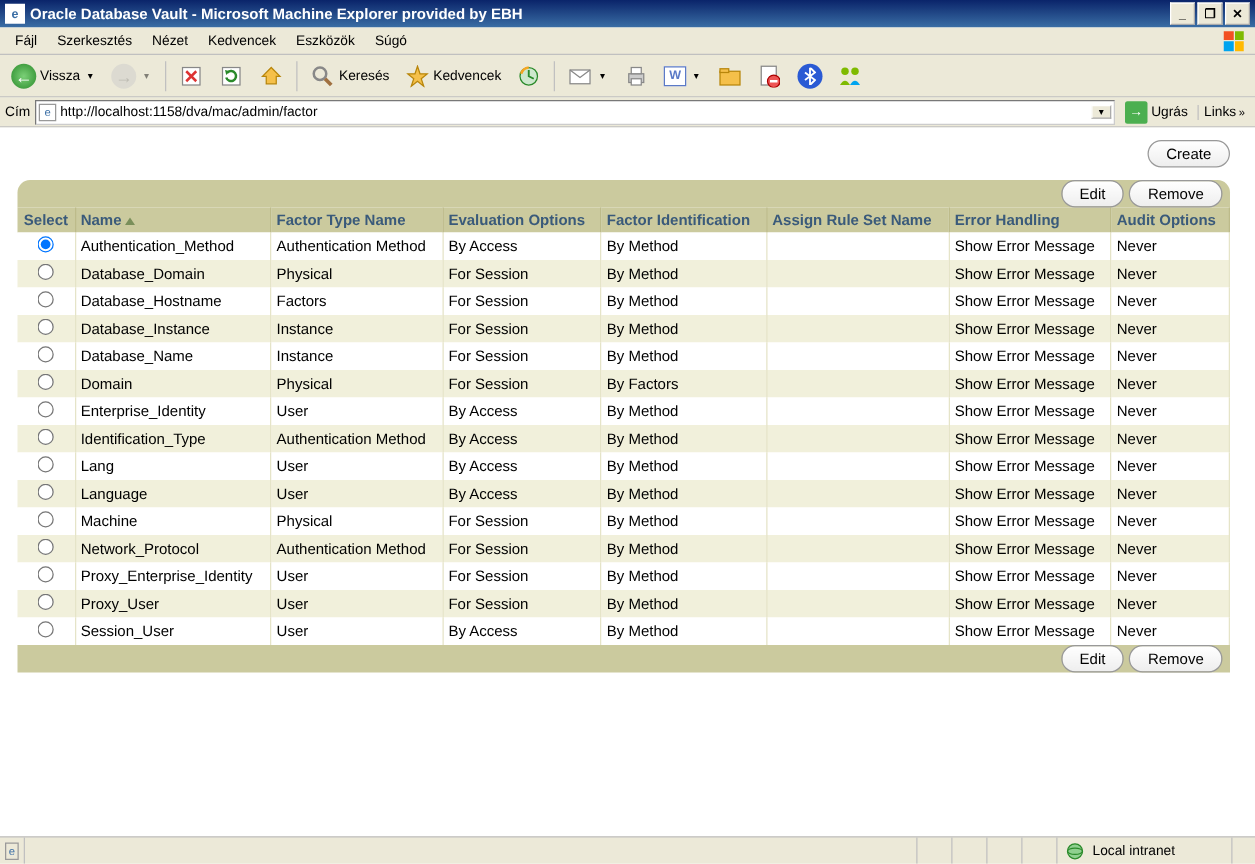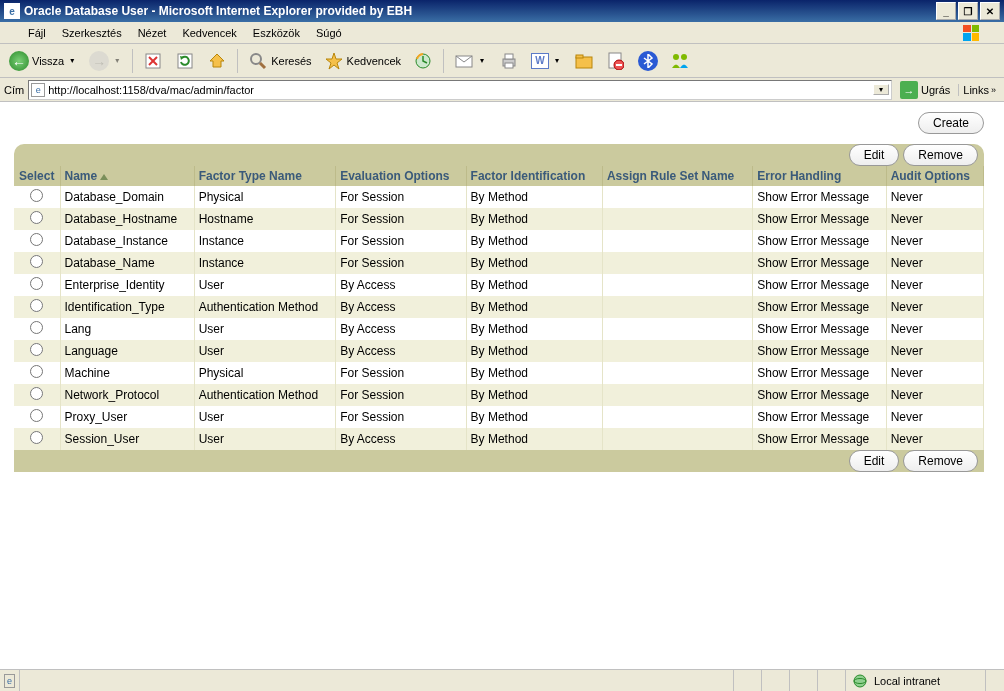--- a/index.html
+++ b/index.html
@@ -8,21 +8,21 @@
 .window { width: 1004px; height: 691px; display: flex; flex-direction: column; background: #fff; }
 
 
 .titlebar { background: linear-gradient(#0a246a, #3a6ea5); color: #fff; height: 22px; display: flex; align-items: center; padding: 0 4px; font-size: 12px; }
 .titlebar .icon { width: 16px; height: 16px; background: #fff; margin-right: 4px; display: inline-flex; align-items: center; justify-content: center; color: #3a6ea5; font-weight: bold; font-size: 10px; }
 .titlebar .title { flex: 1; font-weight: bold; }
 .titlebar .winbtns { display: flex; gap: 2px; }
 .titlebar .winbtn { width: 20px; height: 18px; background: #ece9d8; border: 1px outset #fff; display: flex; align-items: center; justify-content: center; font-family: Arial; font-size: 10px; font-weight: bold; cursor: pointer; color: #000; }
 
 
-.menubar { height: 22px; background: #ece9d8; display: flex; align-items: center; padding: 0 20px; border-bottom: 1px solid #c0c0c0; font-size: 11px; }
+.menubar { height: 22px; background: #ece9d8; display: flex; align-items: center; padding: 0 4px; border-bottom: 1px solid #c0c0c0; font-size: 11px; }
 .menubar .item { padding: 2px 8px; cursor: pointer; }
 .menubar .item u { text-decoration: underline; }
 .menubar .flag { margin-left: auto; width: 26px; height: 18px; display: flex; align-items: center; justify-content: center; }
 .flag-ms { width: 16px; height: 16px; display: grid; grid-template: 1fr 1fr / 1fr 1fr; gap: 1px; }
 .flag-ms div:nth-child(1){background:#f25022;} .flag-ms div:nth-child(2){background:#7fba00;} .flag-ms div:nth-child(3){background:#00a4ef;} .flag-ms div:nth-child(4){background:#ffb900;}
 
 
 .toolbar { height: 34px; background: #ece9d8; display: flex; align-items: center; padding: 0 4px; border-bottom: 1px solid #c0c0c0; gap: 2px; }
 .tbtn { height: 26px; min-width: 26px; display: flex; align-items: center; justify-content: center; padding: 0 4px; border: 1px solid transparent; border-radius: 3px; cursor: pointer; gap: 3px; }
 .tbtn.disabled { opacity: .45; cursor: default; }
@@ -66,21 +66,21 @@
 .statusbar { height: 22px; background: #ece9d8; border-top: 1px solid #c0c0c0; display: flex; align-items: center; font-size: 11px; }
 .statusbar .pane { border-right: 1px solid #c0c0c0; height: 100%; display: flex; align-items: center; padding: 0 4px; }
 </style>
 </head>
 <body>
 
 <div class="window">
 
   <div class="titlebar">
     <span class="icon">e</span>
-    <span class="title">Oracle Database User - Microsoft Internet Explorer provided by EBH</span>
+    <span class="title">Oracle Database Vault - Microsoft Machine Explorer provided by EBH</span>
     <div class="winbtns">
       <div class="winbtn">_</div>
       <div class="winbtn">❐</div>
       <div class="winbtn">✕</div>
     </div>
   </div>
 
   <div class="menubar">
     <span class="item"><u></u><span>Fájl</span></span>
     <span class="item"><span>Szerkesztés</span></span>
@@ -256,33 +256,43 @@
             <th>Factor Type Name</th>
             <th>Evaluation Options</th>
             <th>Factor Identification</th>
             <th>Assign Rule Set Name</th>
             <th>Error Handling</th>
             <th>Audit Options</th>
           </tr>
         </thead>
         <tbody id="tbody">
             <tr>
+              <td class="sel"><input type="radio" name="sel" checked="" style=""></td>
+              <td>Authentication_Method</td>
+              <td>Authentication Method</td>
+              <td>By Access</td>
+              <td>By Method</td>
+              <td></td>
+              <td>Show Error Message</td>
+              <td>Never</td>
+            </tr>
+            <tr>
               <td class="sel"><input type="radio" name="sel" style=""></td>
               <td>Database_Domain</td>
               <td>Physical</td>
               <td>For Session</td>
               <td>By Method</td>
               <td></td>
               <td>Show Error Message</td>
               <td>Never</td>
             </tr>
             <tr>
               <td class="sel"><input type="radio" name="sel" style=""></td>
               <td>Database_Hostname</td>
-              <td>Hostname</td>
+              <td>Factors</td>
               <td>For Session</td>
               <td>By Method</td>
               <td></td>
               <td>Show Error Message</td>
               <td>Never</td>
             </tr>
             <tr>
               <td class="sel"><input type="radio" name="sel" style=""></td>
               <td>Database_Instance</td>
               <td>Instance</td>
@@ -297,20 +307,30 @@
               <td>Database_Name</td>
               <td>Instance</td>
               <td>For Session</td>
               <td>By Method</td>
               <td></td>
               <td>Show Error Message</td>
               <td>Never</td>
             </tr>
             <tr>
               <td class="sel"><input type="radio" name="sel" style=""></td>
+              <td>Domain</td>
+              <td>Physical</td>
+              <td>For Session</td>
+              <td>By Factors</td>
+              <td></td>
+              <td>Show Error Message</td>
+              <td>Never</td>
+            </tr>
+            <tr>
+              <td class="sel"><input type="radio" name="sel" style=""></td>
               <td>Enterprise_Identity</td>
               <td>User</td>
               <td>By Access</td>
               <td>By Method</td>
               <td></td>
               <td>Show Error Message</td>
               <td>Never</td>
             </tr>
             <tr>
               <td class="sel"><input type="radio" name="sel" style=""></td>
@@ -349,20 +369,30 @@
               <td>For Session</td>
               <td>By Method</td>
               <td></td>
               <td>Show Error Message</td>
               <td>Never</td>
             </tr>
             <tr>
               <td class="sel"><input type="radio" name="sel" style=""></td>
               <td>Network_Protocol</td>
               <td>Authentication Method</td>
+              <td>For Session</td>
+              <td>By Method</td>
+              <td></td>
+              <td>Show Error Message</td>
+              <td>Never</td>
+            </tr>
+            <tr>
+              <td class="sel"><input type="radio" name="sel" style=""></td>
+              <td>Proxy_Enterprise_Identity</td>
+              <td>User</td>
               <td>For Session</td>
               <td>By Method</td>
               <td></td>
               <td>Show Error Message</td>
               <td>Never</td>
             </tr>
             <tr>
               <td class="sel"><input type="radio" name="sel" style=""></td>
               <td>Proxy_User</td>
               <td>User</td>

